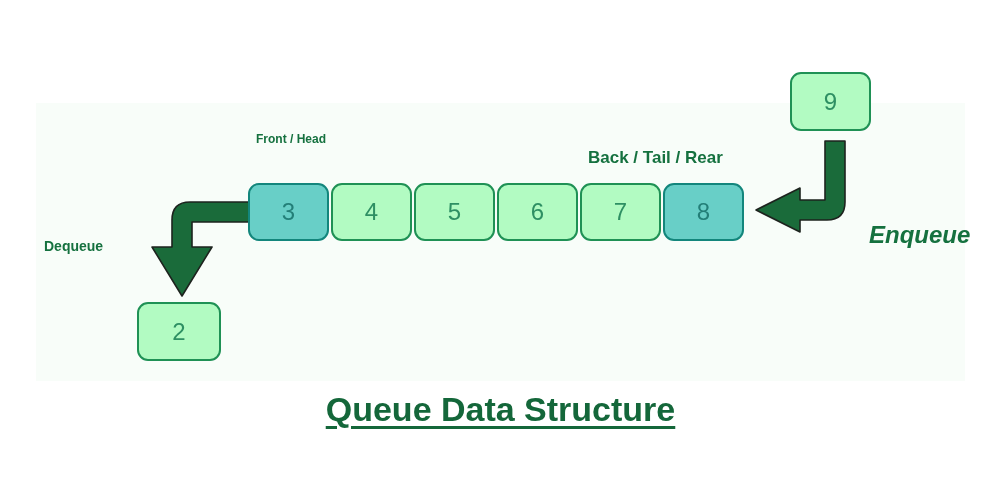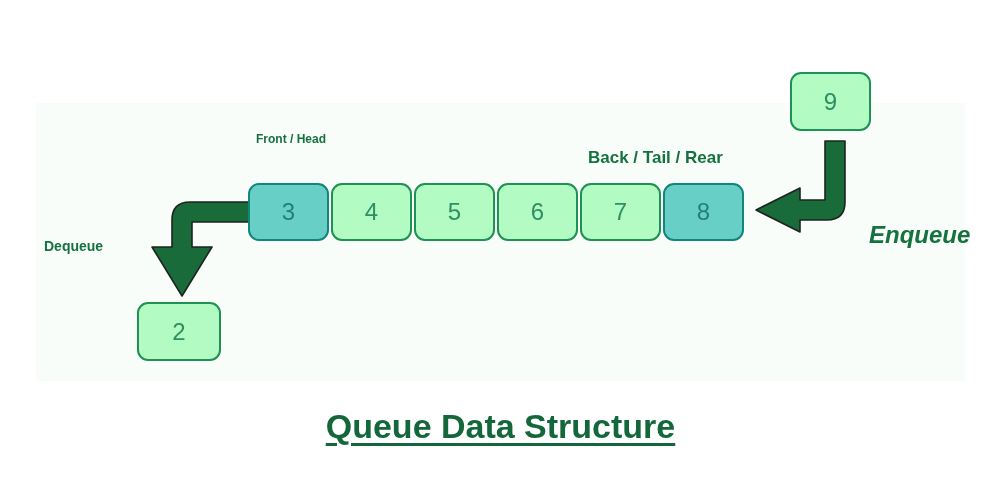--- a/index.html
+++ b/index.html
@@ -78,21 +78,21 @@
     z-index: 2;
     white-space: nowrap;
   }
   .lbl-front { left: 256px; top: 132px; font-size: 12px; }
   .lbl-back  { left: 582px; top: 148px; font-size: 17px; margin-left: 6px; }
   .lbl-dequeue { left: 44px; top: 238px; font-size: 14px; }
   .lbl-enqueue { left: 869px; top: 221px; font-size: 24px; font-style: italic; }
   .page-title {
     position: absolute;
     left: 0;
-    top: 407px;
+    top: 390px;
     width: 100%;
     text-align: center;
     z-index: 2;
   }
   .page-title span {
     color: var(--title-text, #14673a);
     font-size: 34px;
     font-weight: bold;
     text-decoration: underline;
     text-decoration-thickness: 3px;

